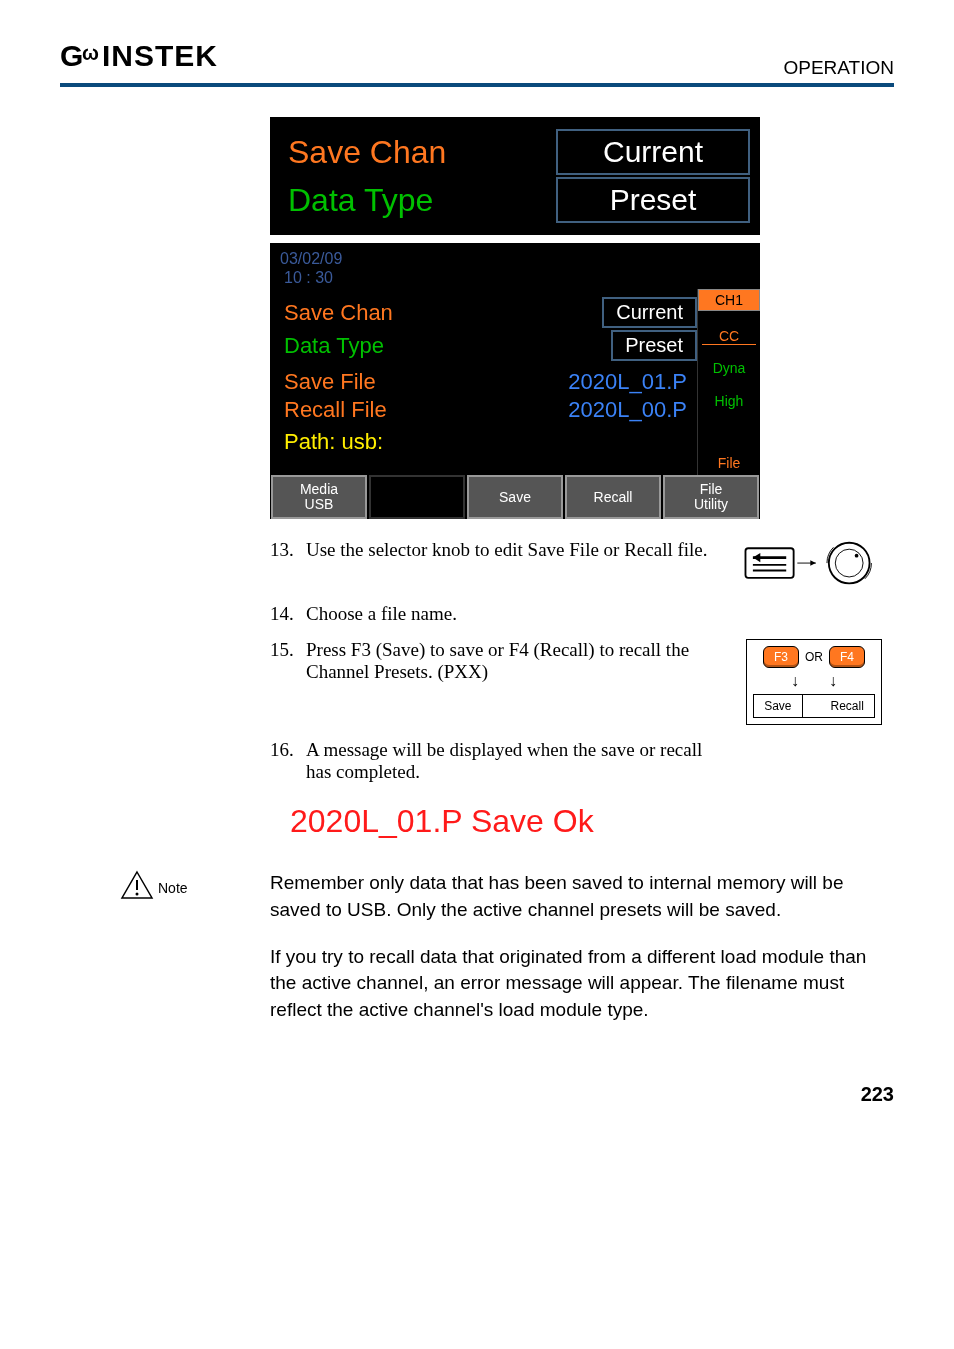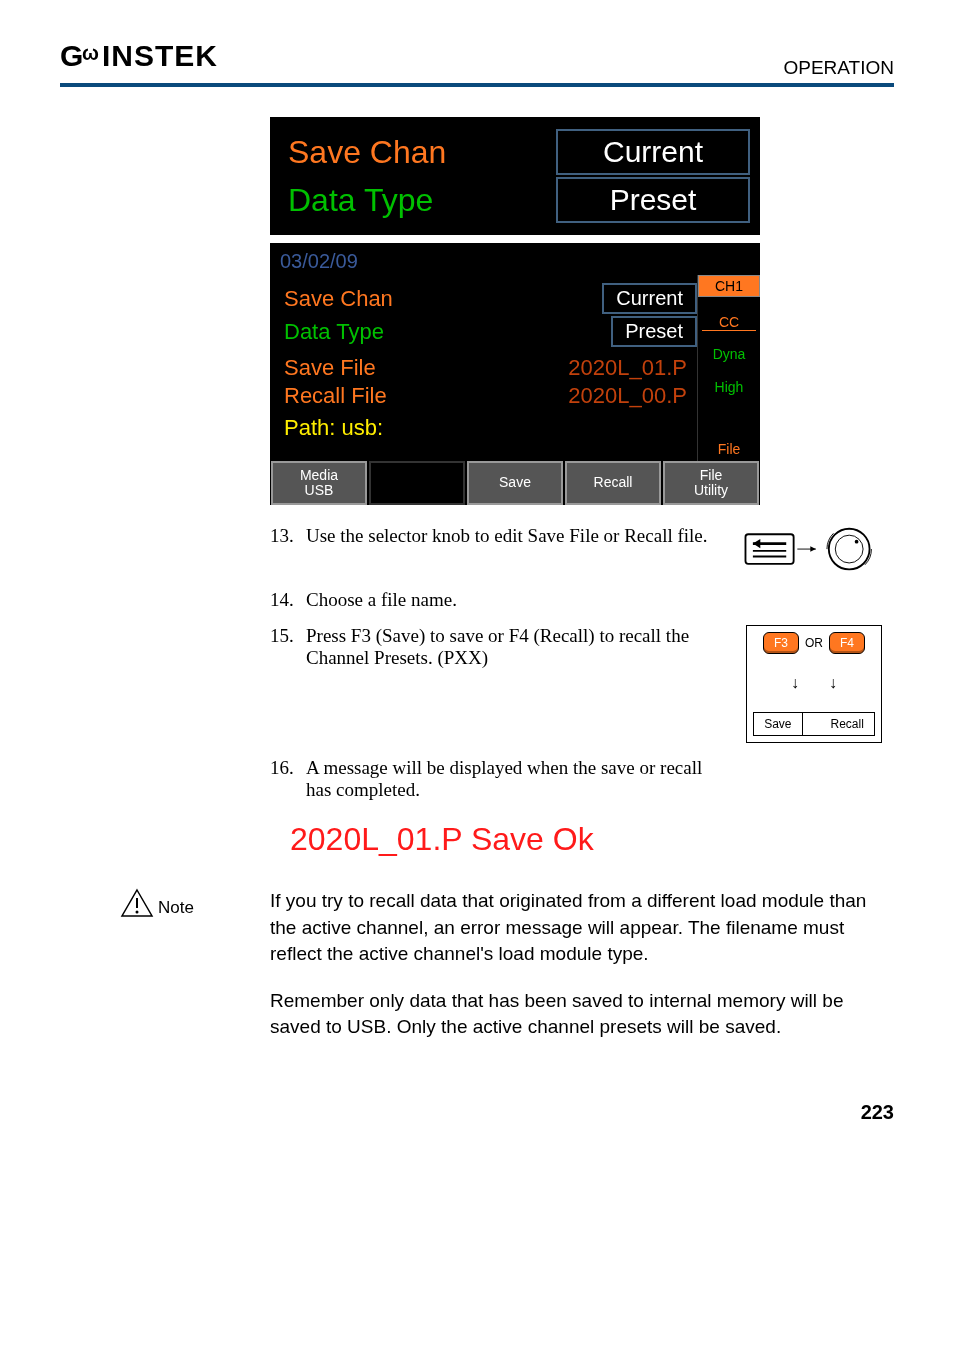--- a/index.html
+++ b/index.html
@@ -56,39 +56,39 @@
     text-align: center;
   }
   .screen-full {
     background: #000;
     font-family: Arial, sans-serif;
     width: 490px;
     position: relative;
   }
   .timestamp {
     color: #3a5a9a;
-    font-size: 20px;
+    font-size: 16px;
     padding: 6px 10px 2px 10px;
     line-height: 1.2;
   }
   .screen-main {
     display: flex;
   }
   .screen-left {
     flex: 1;
     padding: 6px 0 6px 14px;
   }
   .screen-left .srow {
     display: flex;
     justify-content: space-between;
     align-items: center;
     margin: 2px 0;
   }
   .srow .lab { font-size: 22px; }
-  .srow .val { color: #c2410c; font-size: 22px; padding-right: 10px; }
+  .srow .val { color: #3b82f6; font-size: 22px; padding-right: 10px; }
   .lab.orange { color: #ff7720; }
   .lab.green  { color: #00c000; }
   .lab.yellow { color: #ffee00; }
   .valbox { border: 2px solid #406080; color: #fff; padding: 2px 12px; font-size:20px; }
   .side {
     width: 62px;
     border-left: 1px solid #333;
     display: flex;
     flex-direction: column;
     text-align: center;
@@ -135,21 +135,21 @@
   .step .txt { flex: 1; padding-right: 10px; }
   .step .fig { width: 160px; flex-shrink: 0; display:flex; justify-content:center; align-items:center; }
 
   .knob-fig svg { width: 150px; height: 50px; }
   .btn-fig {
     border: 1px solid #000;
     padding: 6px;
     display: inline-flex;
     flex-direction: column;
     align-items: center;
-    gap: 20px;
+    gap: 4px;
     font-family: Arial, sans-serif;
     font-size: 12px;
   }
   .btn-fig .toprow { display:flex; align-items:center; gap:6px; }
   .fbtn {
     background: #ff7720;
     border: 1px solid #000;
     border-radius: 6px;
     color: #fff;
     padding: 3px 10px;
@@ -225,20 +225,21 @@
     </div>
     <div class="row">
       <span class="label-green">Data Type</span>
       <span class="value-box">Preset</span>
     </div>
   </div>
 
   <div class="screen-full">
     <div class="timestamp">
       <div>03/02/09</div>
+      <div style="padding-left:4px">10 : 30</div>
     </div>
     <div class="screen-main">
       <div class="screen-left">
         <div class="srow">
           <span class="lab orange">Save Chan</span>
           <span class="valbox">Current</span>
         </div>
         <div class="srow">
           <span class="lab green">Data Type</span>
           <span class="valbox">Preset</span>
@@ -341,23 +342,23 @@
 
   <div class="note-block">
     <div class="note-icon">
       <span class="tri">
         <svg width="34" height="30" viewBox="0 0 34 30">
           <polygon points="17,2 32,28 2,28" fill="none" stroke="#000" stroke-width="1.5"></polygon>
           <line x1="17" y1="10" x2="17" y2="20" stroke="#000" stroke-width="2"></line>
           <circle cx="17" cy="24" r="1.5" fill="#000"></circle>
         </svg>
       </span>
-      <span style="font-size:17px; padding-top:10px">Note</span>
+      <span style="font-size:14px; padding-top:10px">Note</span>
     </div>
     <div class="note-text">
+      <p>Remember only data that has been saved to internal memory will be saved to USB. Only the active channel presets will be saved.</p>
       <p>If you try to recall data that originated from a different load module than the active channel, an error message will appear. The filename must reflect the active channel's load module type.</p>
-      <p>Remember only data that has been saved to internal memory will be saved to USB. Only the active channel presets will be saved.</p>
     </div>
   </div>
 
 </div>
 
 <div class="page-num">223</div>
 
 </body></html>

